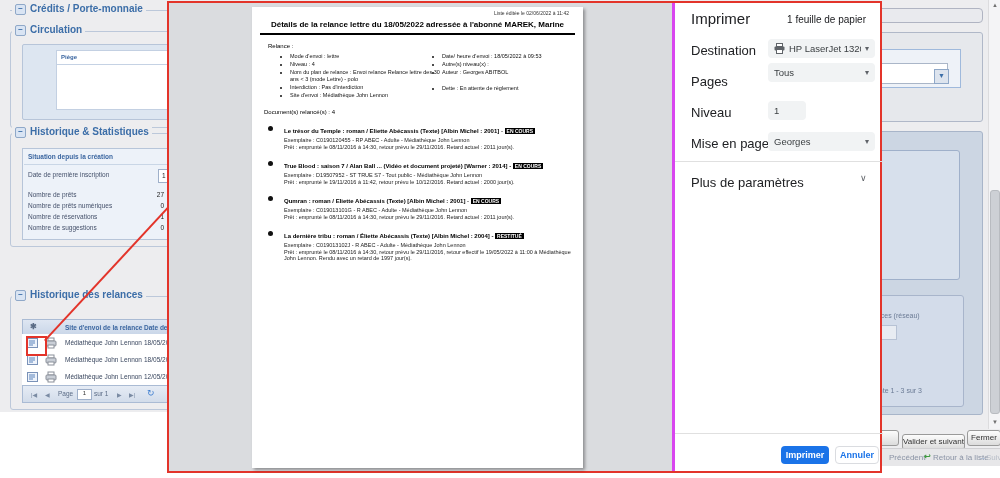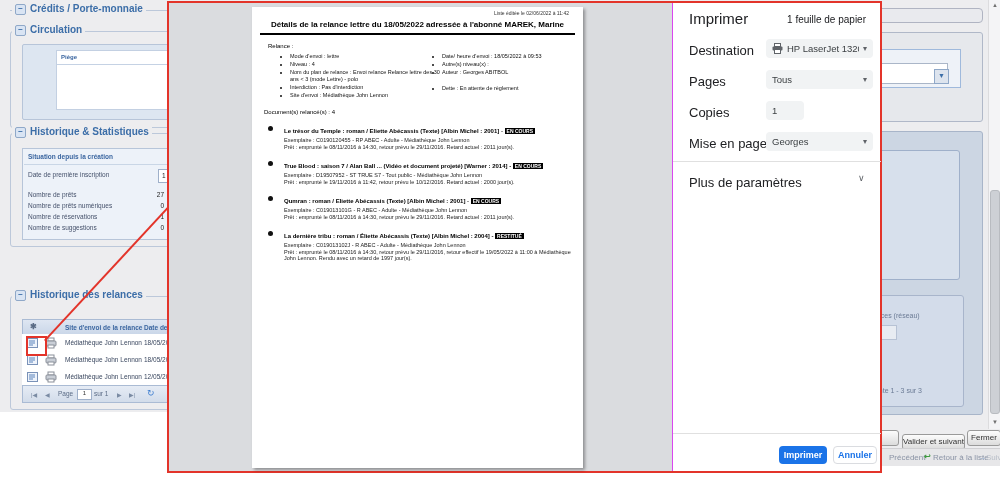--- a/index.html
+++ b/index.html
@@ -44,21 +44,21 @@
   .doc-rule{height:2px;background:#000;}
   .doc-h{font-size:6px;color:#000;}
   .doc-ul{margin:0;padding-left:10px;list-style:disc;}
   .doc-ul li{font-size:5.5px;line-height:7px;color:#111;margin-bottom:1px;}
   .doc-item-title{font-size:6px;font-weight:bold;color:#000;line-height:7px;}
   .doc-item-line{font-size:5.5px;line-height:6.5px;color:#222;}
   .badge{background:#000;color:#fff;font-weight:bold;font-size:5px;padding:0 2px;}
   .doc-items{margin:0;padding-left:12px;}
   .doc-items li{margin-bottom:4px;}
   
-  #settings{background:#fff;border-left:1px solid #d946ef;}
+  #settings{background:#fff;border-left:3px solid #d946ef;}
   .pd-title{font-size:15px;color:#202124;}
   .pd-sheets{font-size:10px;color:#202124;}
   .pd-label{font-size:13px;color:#202124;}
   .pd-control{background:#f1f3f4;border-radius:4px;height:19px;display:flex;align-items:center;padding:0 6px;box-sizing:border-box;}
   .pd-control .val{font-size:9.5px;color:#3c4043;flex:1;white-space:nowrap;overflow:hidden;}
   .pd-caret{color:#5f6368;font-size:8px;margin-left:4px;}
   .pd-divider{height:1px;background:#e0e0e0;}
   .btn-primary{background:#1a73e8;color:#fff;border-radius:4px;font-size:9px;font-weight:bold;text-align:center;line-height:18px;}
   .btn-secondary{background:#fff;color:#1a73e8;border:1px solid #dadce0;border-radius:4px;font-size:9px;font-weight:bold;text-align:center;line-height:16px;}
 </style>
@@ -263,26 +263,26 @@
               <rect x="2.5" y="0.5" width="6" height="3" fill="#fff" stroke="#5f6368"></rect>
               <rect x="0.5" y="3.5" width="10" height="4" rx="1" fill="#5f6368"></rect>
               <rect x="2.5" y="6.5" width="6" height="4" fill="#fff" stroke="#5f6368"></rect>
             </svg>
         </span>
         <span class="val">HP LaserJet 1320N</span>
         <span class="pd-caret">▾</span>
       </div>
 
       <div class="abs pd-label" style="left:16px;top:71px;">Pages</div>
-      <div class="abs pd-control" style="left:93px;top:67px;width:107px;">
+      <div class="abs pd-control" style="left:93px;top:60px;width:107px;">
         <span class="val">Tous</span>
         <span class="pd-caret">▾</span>
       </div>
 
-      <div class="abs pd-label" style="left:16px;top:102px;">Copies</div>
+      <div class="abs pd-label" style="left:16px;top:102px;">Niveau</div>
       <div class="abs pd-control" style="left:93px;top:98px;width:38px;">
         <span class="val">1</span>
       </div>
 
       <div class="abs pd-label" style="left:16px;top:133px;">Mise en page</div>
       <div class="abs pd-control" style="left:93px;top:129px;width:107px;">
         <span class="val">Georges</span>
         <span class="pd-caret">▾</span>
       </div>
 

